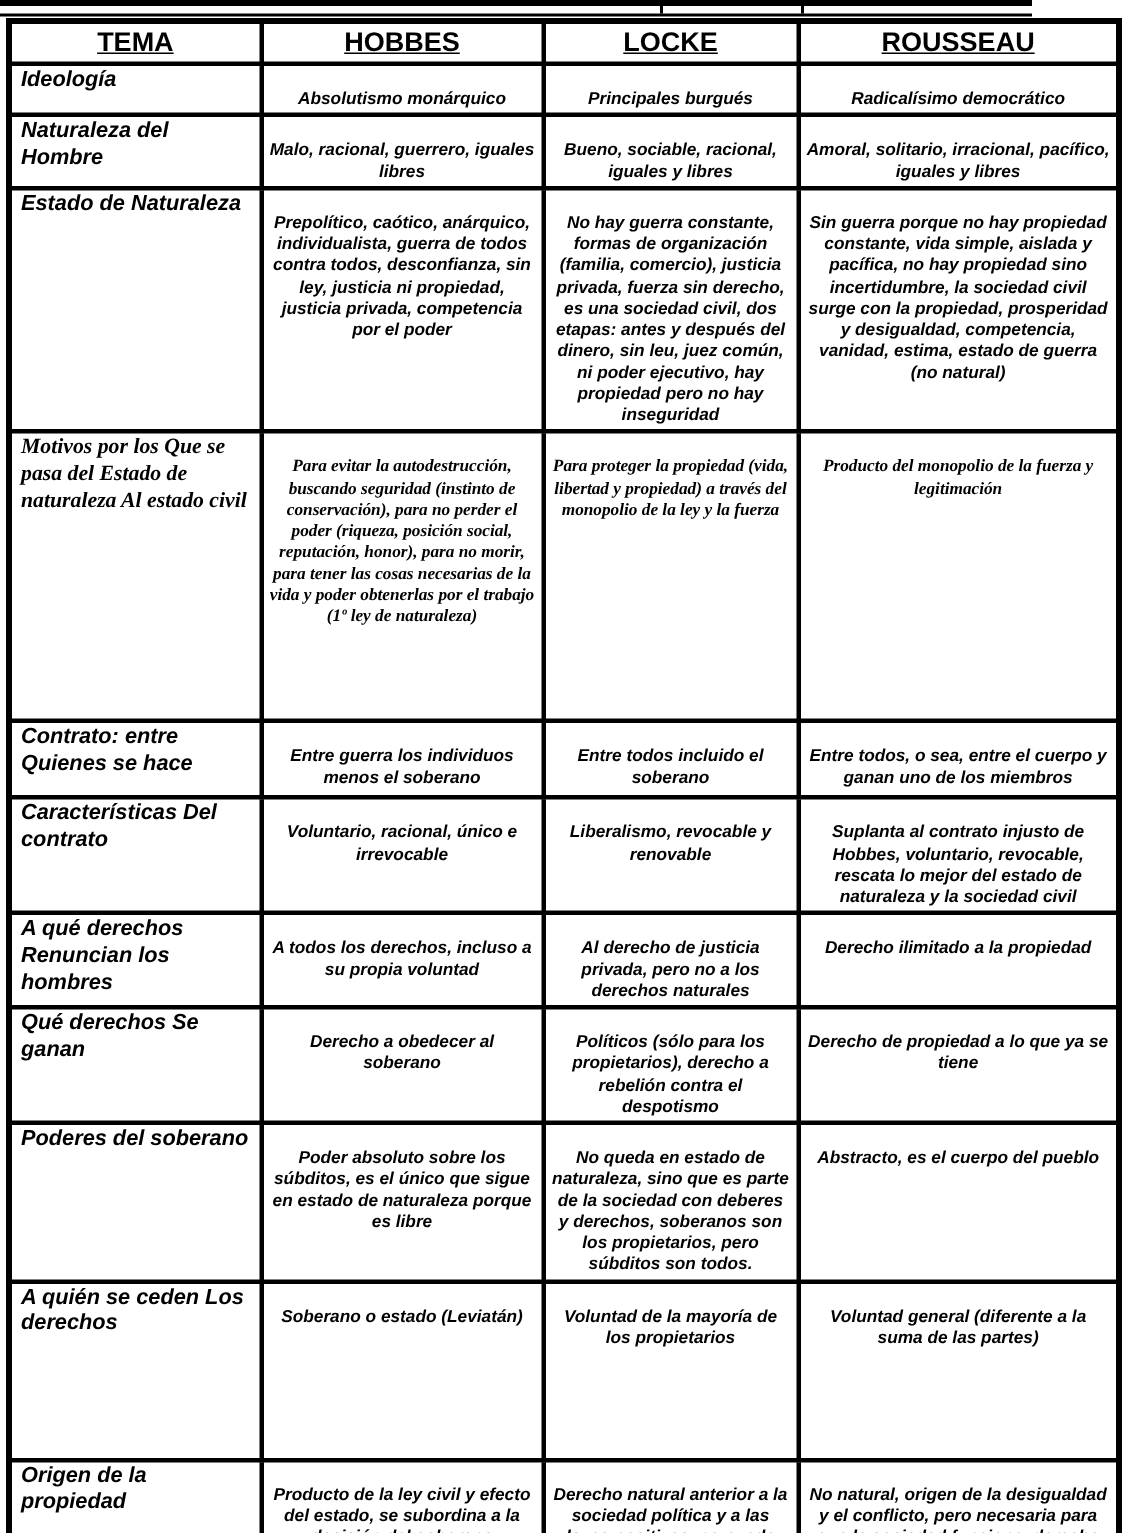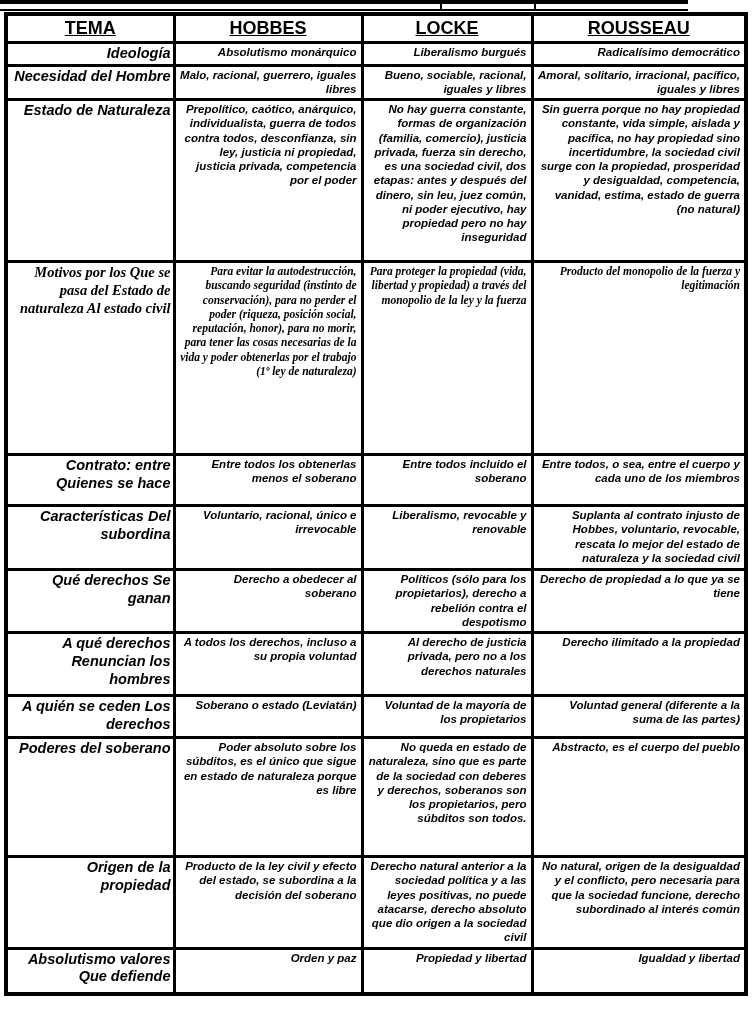--- a/index.html
+++ b/index.html
@@ -53,33 +53,33 @@
     text-align: center;
     vertical-align: middle;
     padding: 1px 0 2px 0;
     height: 22px;
   }
 
   tbody th.tema {
     font-size: 14.5px;
     font-weight: bold;
     font-style: italic;
-    text-align: right;
+    text-align: left;
     vertical-align: top;
     padding: 1px 2px 1px 6px;
     line-height: 1.22;
   }
 
   tbody td.cell {
     font-size: 11.5px;
     font-weight: bold;
     font-style: italic;
-    text-align: right;
+    text-align: center;
     vertical-align: top;
-    padding: 1px 4px 2px 4px;
+    padding: 15px 4px 2px 4px;
     line-height: 1.24;
   }
 
   
   tbody tr:nth-child(1)  { height: 20px;  }
   tbody tr:nth-child(2)  { height: 34px;  }
   tbody tr:nth-child(3)  { height: 162px; }
   tbody tr:nth-child(4)  { height: 193px; font-family: Liberation Serif, serif; }
   tbody tr:nth-child(5)  { height: 51px;  }
   tbody tr:nth-child(6)  { height: 64px;  }
@@ -110,76 +110,76 @@
       <th>TEMA</th>
       <th>HOBBES</th>
       <th>LOCKE</th>
       <th>ROUSSEAU</th>
     </tr>
   </thead>
   <tbody id="table-body">
       <tr>
     <th class="tema" scope="row">Ideología</th>
     <td class="cell">Absolutismo monárquico</td>
-    <td class="cell">Liberalismo burgués</td>
+    <td class="cell">Principales burgués</td>
     <td class="cell">Radicalísimo democrático</td>
   </tr>
       <tr>
-    <th class="tema" scope="row">Necesidad del Hombre</th>
+    <th class="tema" scope="row">Naturaleza del Hombre</th>
     <td class="cell">Malo, racional, guerrero, iguales libres</td>
     <td class="cell">Bueno, sociable, racional, iguales y libres</td>
     <td class="cell">Amoral, solitario, irracional, pacífico, iguales y libres</td>
   </tr>
       <tr>
     <th class="tema" scope="row">Estado de Naturaleza</th>
     <td class="cell">Prepolítico, caótico, anárquico, individualista, guerra de todos contra todos, desconfianza, sin ley, justicia ni propiedad, justicia privada, competencia por el poder</td>
     <td class="cell">No hay guerra constante, formas de organización (familia, comercio), justicia privada, fuerza sin derecho, es una sociedad civil, dos etapas: antes y después del dinero, sin leu, juez común, ni poder ejecutivo, hay propiedad pero no hay inseguridad</td>
     <td class="cell">Sin guerra porque no hay propiedad constante, vida simple, aislada y pacífica, no hay propiedad sino incertidumbre, la sociedad civil surge con la propiedad, prosperidad y desigualdad, competencia, vanidad, estima, estado de guerra (no natural)</td>
   </tr>
       <tr>
     <th class="tema" scope="row">Motivos por los Que se pasa del Estado de naturaleza Al estado civil</th>
     <td class="cell">Para evitar la autodestrucción, buscando seguridad (instinto de conservación), para no perder el poder (riqueza, posición social, reputación, honor), para no morir, para tener las cosas necesarias de la vida y poder obtenerlas por el trabajo (1º ley de naturaleza)</td>
     <td class="cell">Para proteger la propiedad (vida, libertad y propiedad) a través del monopolio de la ley y la fuerza</td>
     <td class="cell">Producto del monopolio de la fuerza y legitimación</td>
   </tr>
       <tr>
     <th class="tema" scope="row">Contrato: entre Quienes se hace</th>
-    <td class="cell">Entre todos los obtenerlas menos el soberano</td>
+    <td class="cell">Entre guerra los individuos menos el soberano</td>
     <td class="cell">Entre todos incluido el soberano</td>
-    <td class="cell">Entre todos, o sea, entre el cuerpo y cada uno de los miembros</td>
+    <td class="cell">Entre todos, o sea, entre el cuerpo y ganan uno de los miembros</td>
   </tr>
       <tr>
-    <th class="tema" scope="row">Características Del subordina</th>
+    <th class="tema" scope="row">Características Del contrato</th>
     <td class="cell">Voluntario, racional, único e irrevocable</td>
     <td class="cell">Liberalismo, revocable y renovable</td>
     <td class="cell">Suplanta al contrato injusto de Hobbes, voluntario, revocable, rescata lo mejor del estado de naturaleza y la sociedad civil</td>
+  </tr>
+      <tr>
+    <th class="tema" scope="row">A qué derechos Renuncian los hombres</th>
+    <td class="cell">A todos los derechos, incluso a su propia voluntad</td>
+    <td class="cell">Al derecho de justicia privada, pero no a los derechos naturales</td>
+    <td class="cell">Derecho ilimitado a la propiedad</td>
   </tr>
       <tr>
     <th class="tema" scope="row">Qué derechos Se ganan</th>
     <td class="cell">Derecho a obedecer al soberano</td>
     <td class="cell">Políticos (sólo para los propietarios), derecho a rebelión contra el despotismo</td>
     <td class="cell">Derecho de propiedad a lo que ya se tiene</td>
   </tr>
       <tr>
-    <th class="tema" scope="row">A qué derechos Renuncian los hombres</th>
-    <td class="cell">A todos los derechos, incluso a su propia voluntad</td>
-    <td class="cell">Al derecho de justicia privada, pero no a los derechos naturales</td>
-    <td class="cell">Derecho ilimitado a la propiedad</td>
+    <th class="tema" scope="row">Poderes del soberano</th>
+    <td class="cell">Poder absoluto sobre los súbditos, es el único que sigue en estado de naturaleza porque es libre</td>
+    <td class="cell">No queda en estado de naturaleza, sino que es parte de la sociedad con deberes y derechos, soberanos son los propietarios, pero súbditos son todos.</td>
+    <td class="cell">Abstracto, es el cuerpo del pueblo</td>
   </tr>
       <tr>
     <th class="tema" scope="row">A quién se ceden Los derechos</th>
     <td class="cell">Soberano o estado (Leviatán)</td>
     <td class="cell">Voluntad de la mayoría de los propietarios</td>
     <td class="cell">Voluntad general (diferente a la suma de las partes)</td>
-  </tr>
-      <tr>
-    <th class="tema" scope="row">Poderes del soberano</th>
-    <td class="cell">Poder absoluto sobre los súbditos, es el único que sigue en estado de naturaleza porque es libre</td>
-    <td class="cell">No queda en estado de naturaleza, sino que es parte de la sociedad con deberes y derechos, soberanos son los propietarios, pero súbditos son todos.</td>
-    <td class="cell">Abstracto, es el cuerpo del pueblo</td>
   </tr>
       <tr>
     <th class="tema" scope="row">Origen de la propiedad</th>
     <td class="cell">Producto de la ley civil y efecto del estado, se subordina a la decisión del soberano</td>
     <td class="cell">Derecho natural anterior a la sociedad política y a las leyes positivas, no puede atacarse, derecho absoluto que dio origen a la sociedad civil</td>
     <td class="cell">No natural, origen de la desigualdad y el conflicto, pero necesaria para que la sociedad funcione, derecho subordinado al interés común</td>
   </tr>
       <tr>
     <th class="tema" scope="row">Absolutismo valores Que defiende</th>
     <td class="cell">Orden y paz</td>

